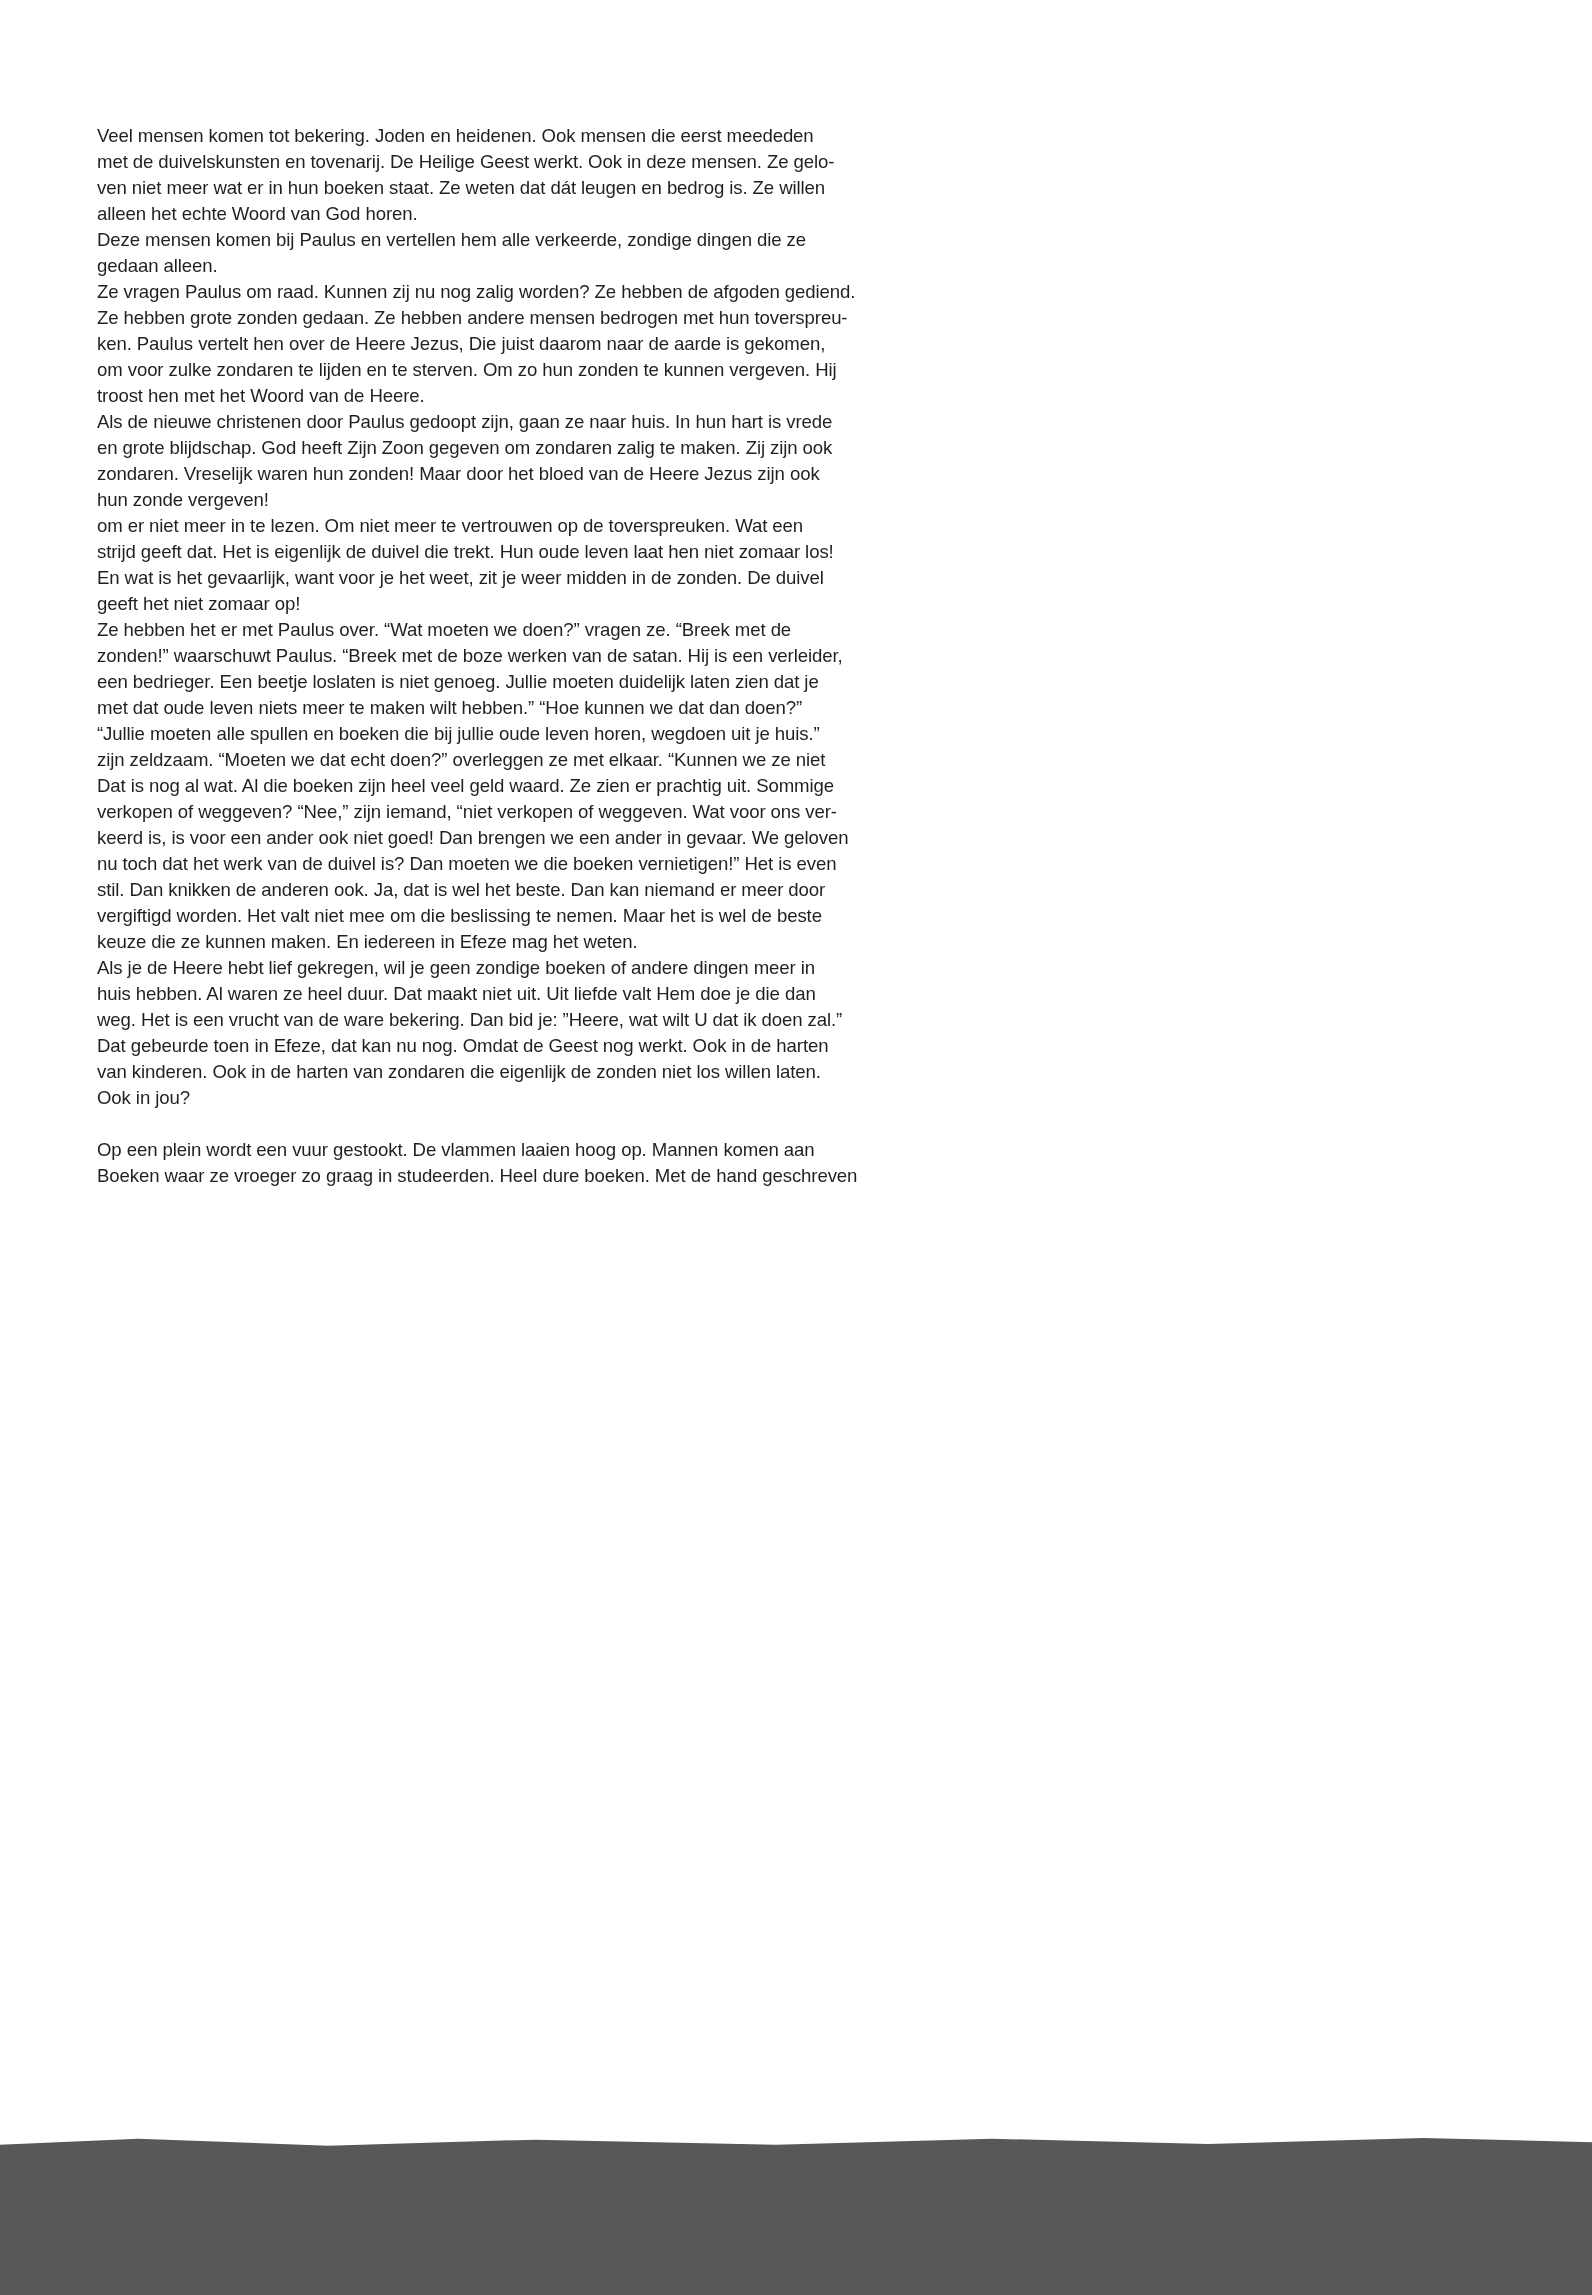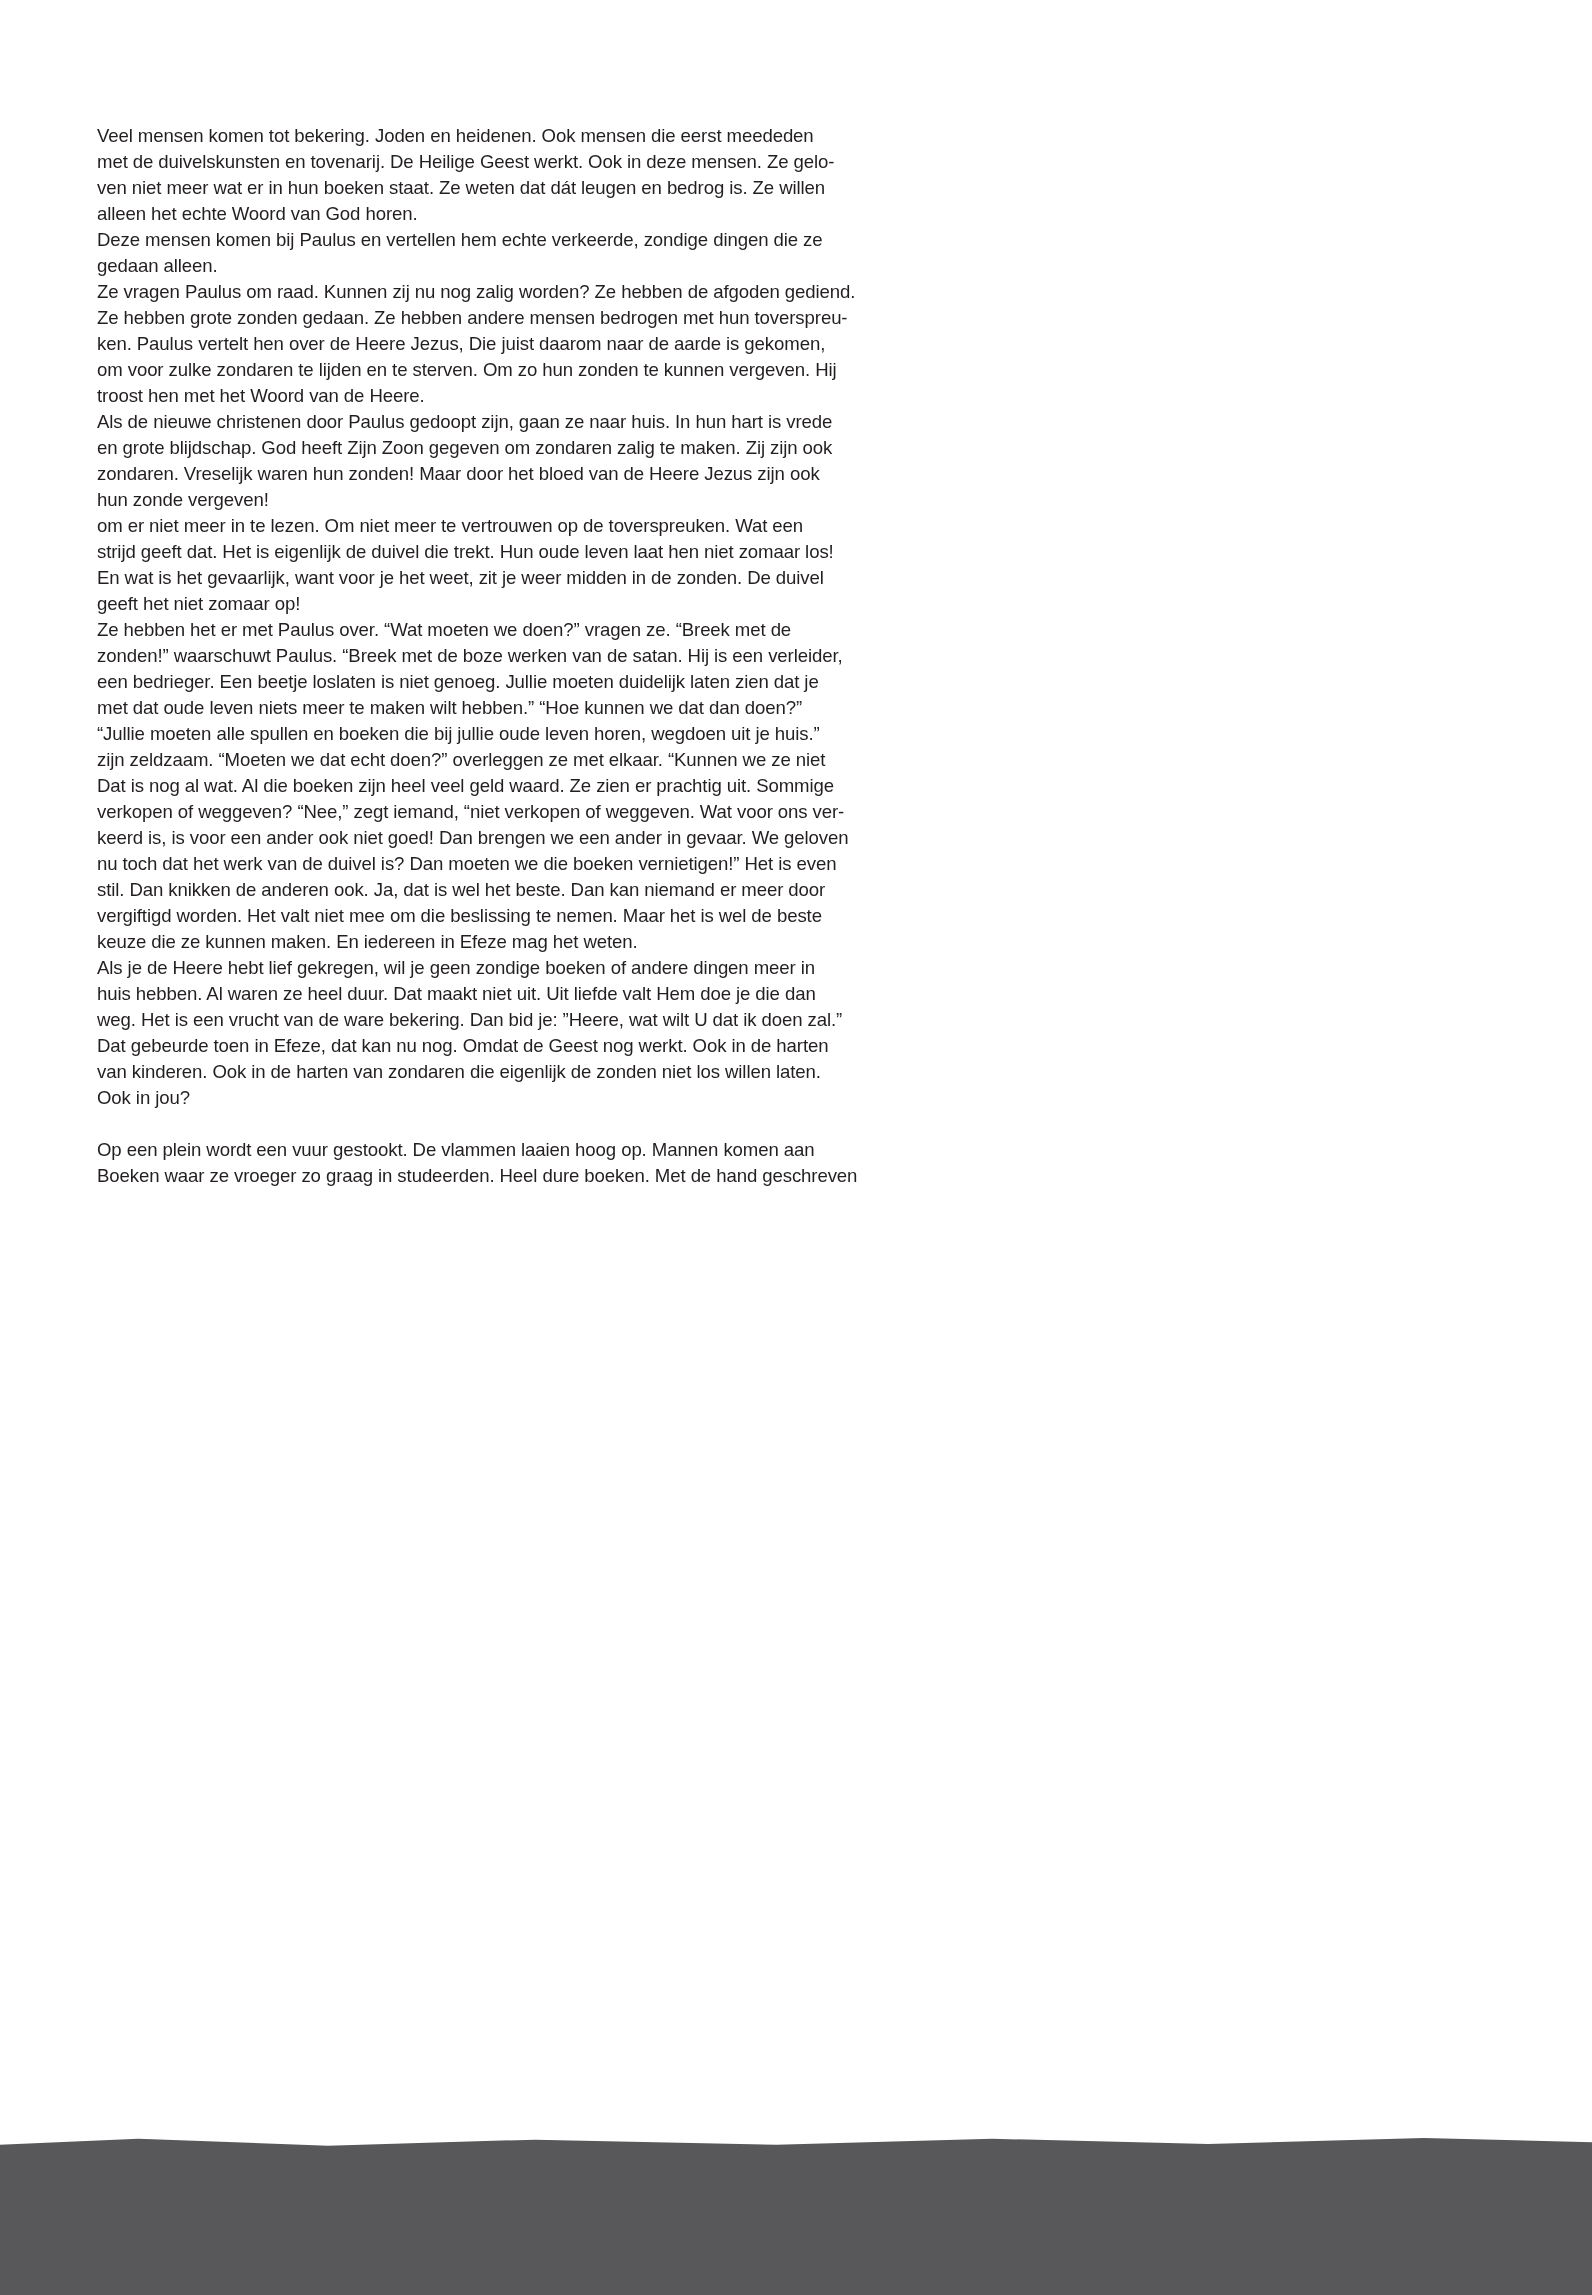--- a/index.html
+++ b/index.html
@@ -47,21 +47,21 @@
 </head>
 <body style="background: rgb(255, 255, 255);">
 
 <div class="page">
 
   <div class="text-block">
       <div class="line">Veel mensen komen tot bekering. Joden en heidenen. Ook mensen die eerst meededen</div>
       <div class="line">met de duivelskunsten en tovenarij. De Heilige Geest werkt. Ook in deze mensen. Ze gelo-</div>
       <div class="line">ven niet meer wat er in hun boeken staat. Ze weten dat dát leugen en bedrog is. Ze willen</div>
       <div class="line">alleen het echte Woord van God horen.</div>
-      <div class="line">Deze mensen komen bij Paulus en vertellen hem echte verkeerde, zondige dingen die ze</div>
+      <div class="line">Deze mensen komen bij Paulus en vertellen hem alle verkeerde, zondige dingen die ze</div>
       <div class="line">gedaan alleen.</div>
       <div class="line">Ze vragen Paulus om raad. Kunnen zij nu nog zalig worden? Ze hebben de afgoden gediend.</div>
       <div class="line">Ze hebben grote zonden gedaan. Ze hebben andere mensen bedrogen met hun toverspreu-</div>
       <div class="line">ken. Paulus vertelt hen over de Heere Jezus, Die juist daarom naar de aarde is gekomen,</div>
       <div class="line">om voor zulke zondaren te lijden en te sterven. Om zo hun zonden te kunnen vergeven. Hij</div>
       <div class="line">troost hen met het Woord van de Heere.</div>
       <div class="line">Als de nieuwe christenen door Paulus gedoopt zijn, gaan ze naar huis. In hun hart is vrede</div>
       <div class="line">en grote blijdschap. God heeft Zijn Zoon gegeven om zondaren zalig te maken. Zij zijn ook</div>
       <div class="line">zondaren. Vreselijk waren hun zonden! Maar door het bloed van de Heere Jezus zijn ook</div>
       <div class="line">hun zonde vergeven!</div>
@@ -69,21 +69,21 @@
       <div class="line">strijd geeft dat. Het is eigenlijk de duivel die trekt. Hun oude leven laat hen niet zomaar los!</div>
       <div class="line">En wat is het gevaarlijk, want voor je het weet, zit je weer midden in de zonden. De duivel</div>
       <div class="line">geeft het niet zomaar op!</div>
       <div class="line">Ze hebben het er met Paulus over. “Wat moeten we doen?” vragen ze. “Breek met de</div>
       <div class="line">zonden!” waarschuwt Paulus. “Breek met de boze werken van de satan. Hij is een verleider,</div>
       <div class="line">een bedrieger. Een beetje loslaten is niet genoeg. Jullie moeten duidelijk laten zien dat je</div>
       <div class="line">met dat oude leven niets meer te maken wilt hebben.” “Hoe kunnen we dat dan doen?”</div>
       <div class="line">“Jullie moeten alle spullen en boeken die bij jullie oude leven horen, wegdoen uit je huis.”</div>
       <div class="line">zijn zeldzaam. “Moeten we dat echt doen?” overleggen ze met elkaar. “Kunnen we ze niet</div>
       <div class="line">Dat is nog al wat. Al die boeken zijn heel veel geld waard. Ze zien er prachtig uit. Sommige</div>
-      <div class="line">verkopen of weggeven? “Nee,” zegt iemand, “niet verkopen of weggeven. Wat voor ons ver-</div>
+      <div class="line">verkopen of weggeven? “Nee,” zijn iemand, “niet verkopen of weggeven. Wat voor ons ver-</div>
       <div class="line">keerd is, is voor een ander ook niet goed! Dan brengen we een ander in gevaar. We geloven</div>
       <div class="line">nu toch dat het werk van de duivel is? Dan moeten we die boeken vernietigen!” Het is even</div>
       <div class="line">stil. Dan knikken de anderen ook. Ja, dat is wel het beste. Dan kan niemand er meer door</div>
       <div class="line">vergiftigd worden. Het valt niet mee om die beslissing te nemen. Maar het is wel de beste</div>
       <div class="line">keuze die ze kunnen maken. En iedereen in Efeze mag het weten.</div>
       <div class="line">Als je de Heere hebt lief gekregen, wil je geen zondige boeken of andere dingen meer in</div>
       <div class="line">huis hebben. Al waren ze heel duur. Dat maakt niet uit. Uit liefde valt Hem doe je die dan</div>
       <div class="line">weg. Het is een vrucht van de ware bekering. Dan bid je: ”Heere, wat wilt U dat ik doen zal.”</div>
       <div class="line">Dat gebeurde toen in Efeze, dat kan nu nog. Omdat de Geest nog werkt. Ook in de harten</div>
       <div class="line">van kinderen. Ook in de harten van zondaren die eigenlijk de zonden niet los willen laten.</div>

